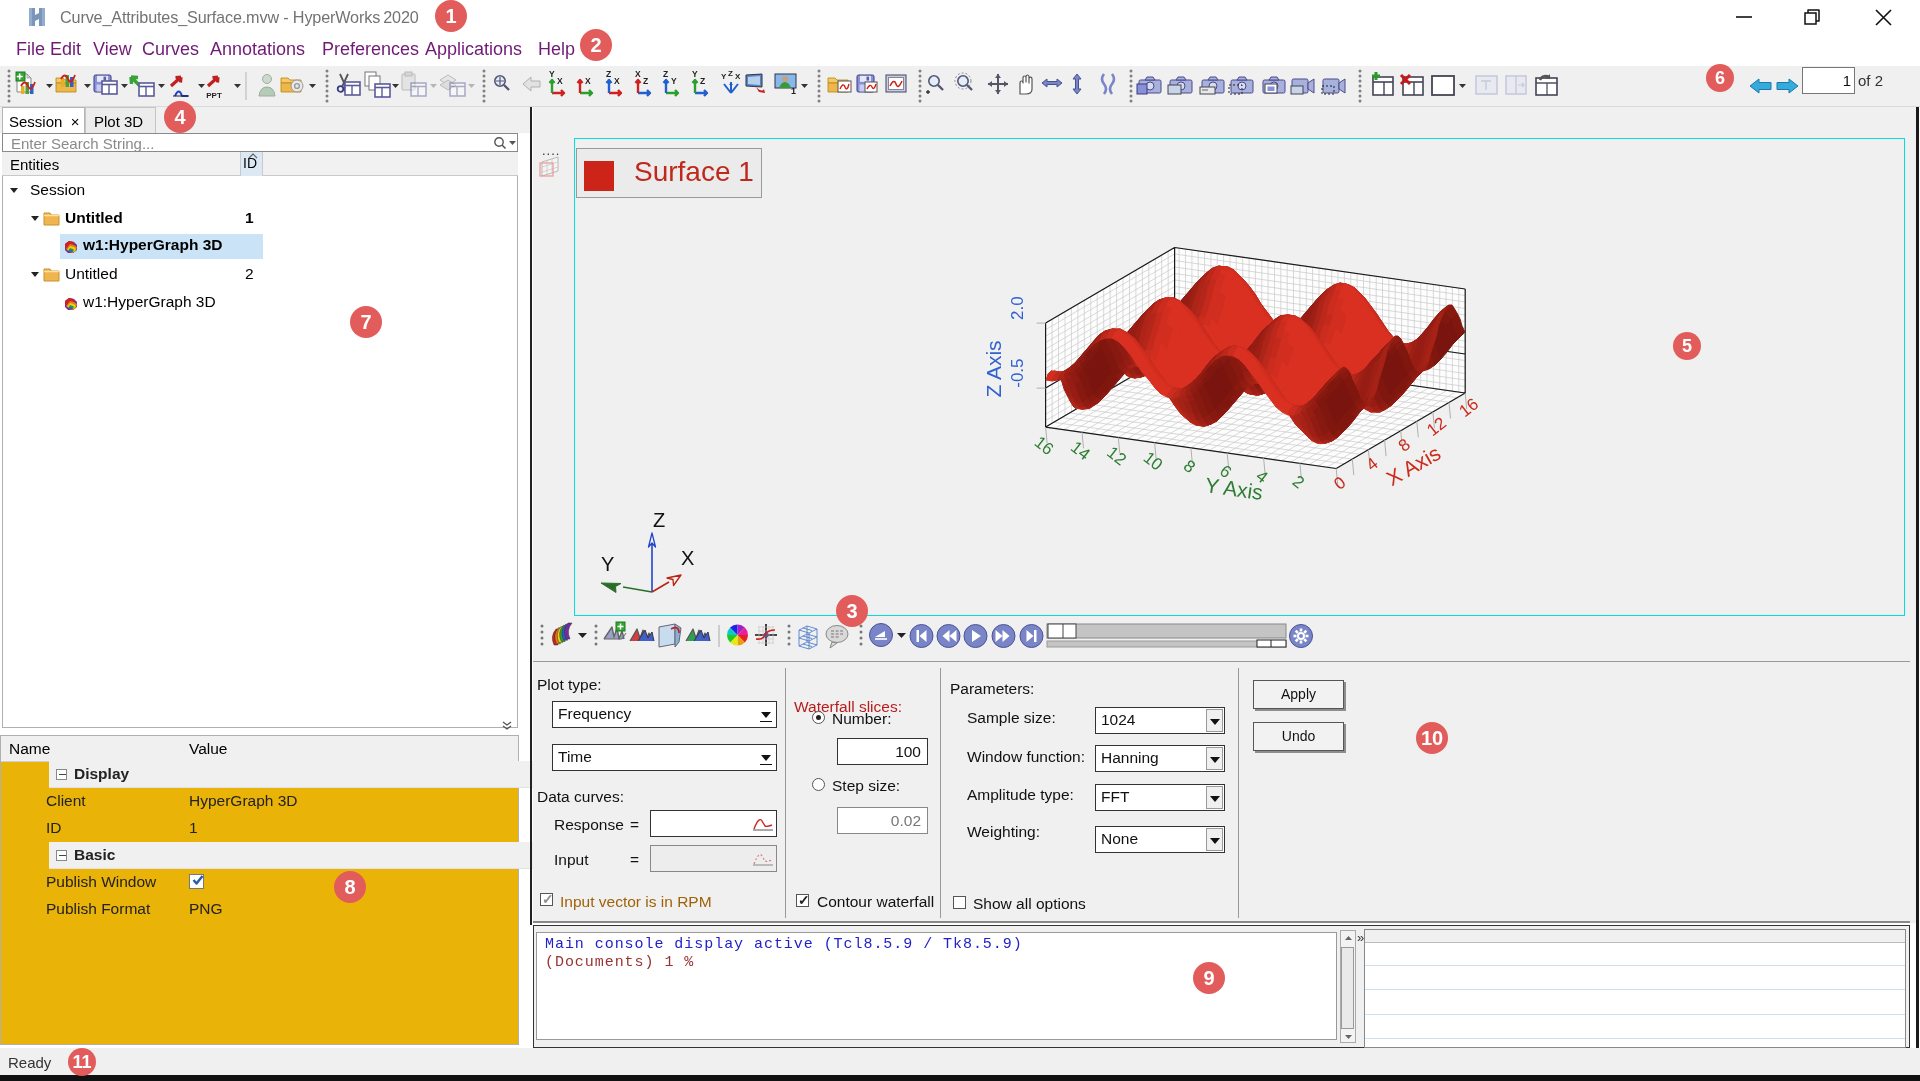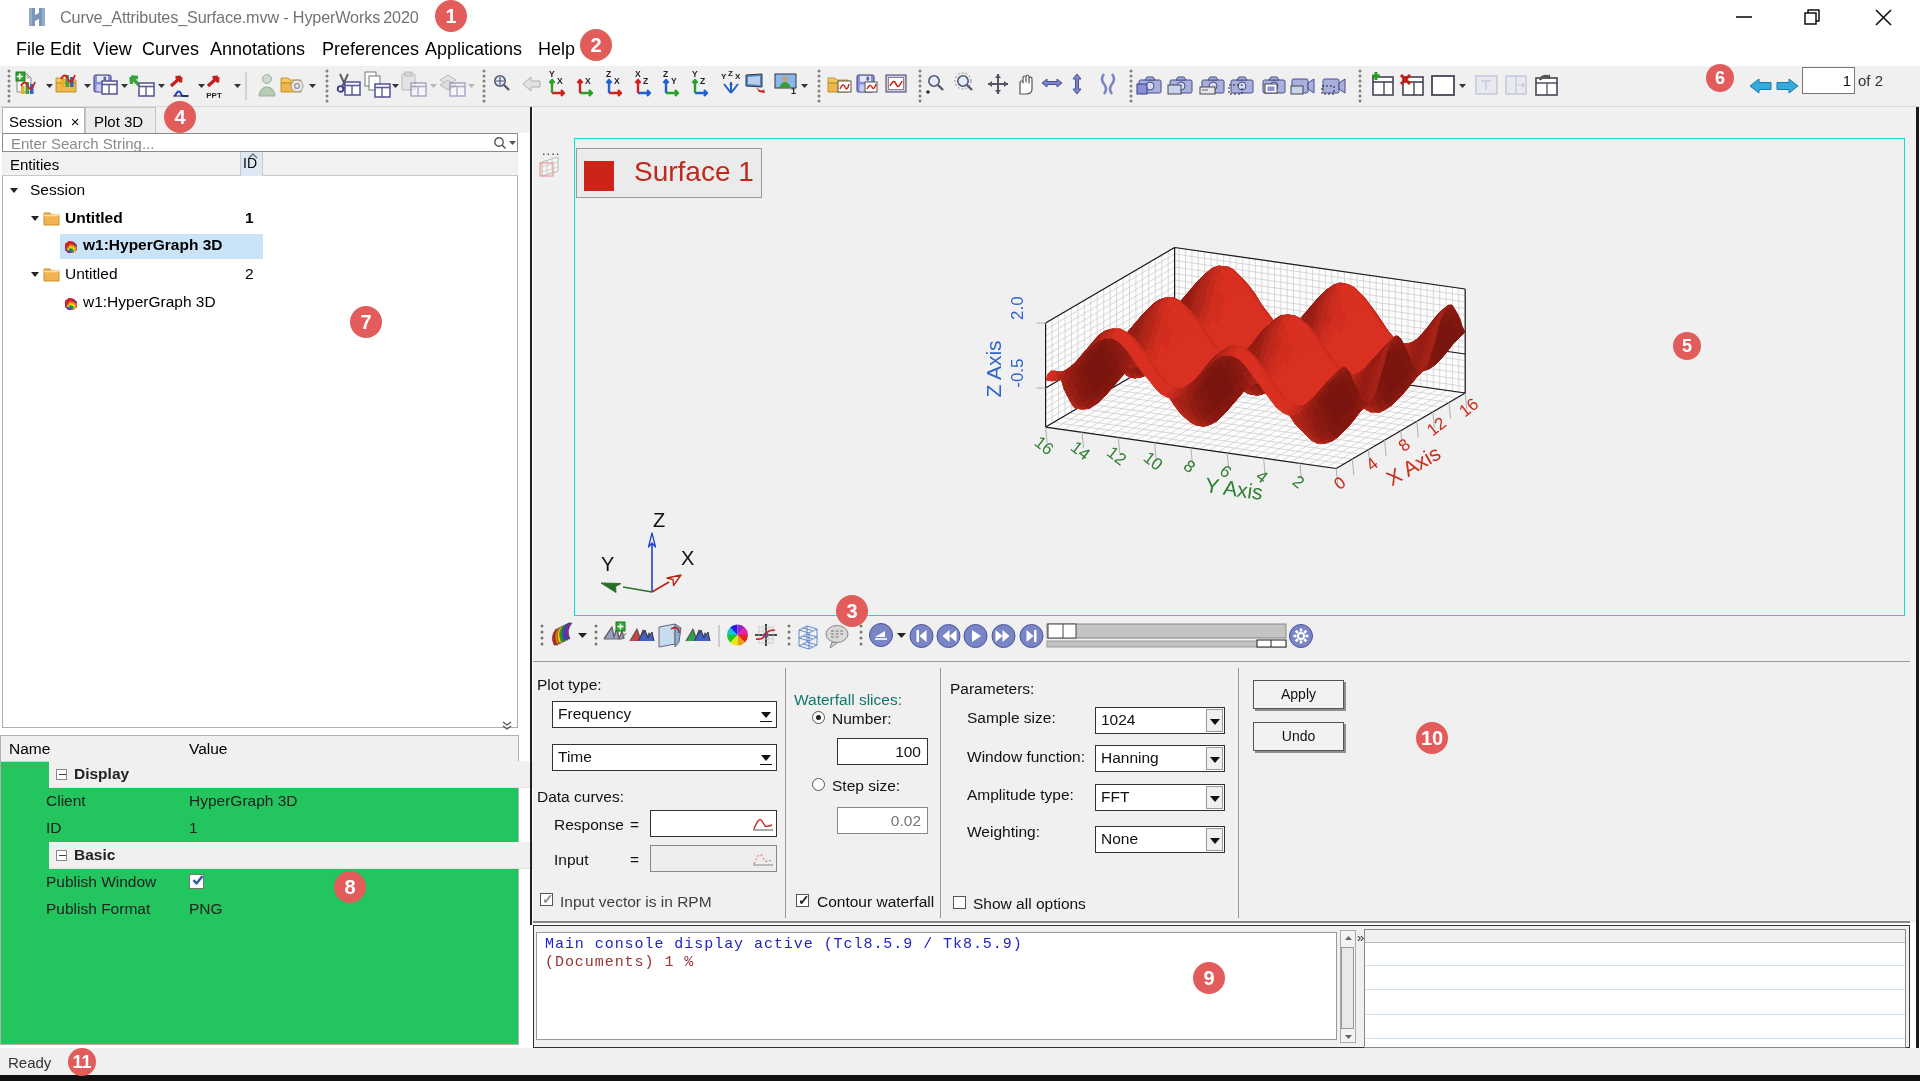--- a/index.html
+++ b/index.html
@@ -3,42 +3,42 @@
 <meta charset="utf-8">
 <style>
 html,body{margin:0;padding:0;background:#fff;}
 *{box-sizing:border-box;}
 #app{position:relative;width:1920px;height:1081px;overflow:hidden;
   font-family:"Liberation Sans",sans-serif;background:#fff;}
 .abs{position:absolute;}
 
 #titlebar{left:0;top:0;width:1920px;height:34px;background:#fff;}
 #title{left:60px;top:8px;font-size:16.2px;letter-spacing:-0.15px;color:#737373;}
-#menubar{left:0;top:34px;width:1920px;height:32px;background:#fff;font-size:18px;color:#000000;padding-left:36px;}
+#menubar{left:0;top:34px;width:1920px;height:32px;background:#fff;font-size:18px;color:#701a75;padding-left:36px;}
 .mi{position:absolute;top:5px;}
 
 #toolbar{left:0;top:66px;width:1920px;height:41px;background:#f0f0f0;border-bottom:1px solid #d9d9d9;}
 #pagefield{left:1802px;top:67px;width:53px;height:27px;background:#fff;border:1px solid #777;
   font-size:15px;color:#111;text-align:right;padding:4px 3px 0 0;}
 #oftext{left:1858px;top:72px;font-size:15px;color:#333;}
 
 #tabstrip{left:0;top:107px;width:531px;height:26px;background:#f0f0f0;}
 .tab{position:absolute;top:0;height:26px;font-size:15px;color:#000;padding-top:5px;}
 #tab1{left:2px;width:83px;background:#fff;border:1px solid #b5b5b5;border-bottom:none;padding-left:6px;}
 #tab2{left:85px;width:71px;background:#ececec;border:1px solid #c5c5c5;border-bottom:none;padding-left:8px;}
 #searchbox{left:2px;top:133px;width:516px;height:19px;background:#fff;border:1px solid #8a8a8a;}
 #searchph{left:11px;top:135px;font-size:15px;color:#8a8a8a;}
 #treewrap{left:2px;top:152px;width:516px;height:576px;background:#fff;border:1px solid #b0b0b0;border-top:none;}
 #enthdr{left:2px;top:152px;width:516px;height:24px;background:#f1f1f1;border-bottom:1px solid #c9c9c9;font-size:15px;color:#000;}
 #idcell{left:240px;top:152px;width:23px;height:24px;background:#dce9f5;border-left:1px solid #c9c9c9;border-right:1px solid #c9c9c9;}
 .trow{position:absolute;font-size:15.5px;color:#000;height:26px;}
 .tsel{background:#cbe3f6;}
 .tri{position:absolute;width:0;height:0;border-left:4px solid transparent;border-right:4px solid transparent;border-top:5px solid #222;}
 
-#propwrap{left:0;top:735px;width:519px;height:310px;background:#22c55e;border:1px solid #b0b0b0;padding-left:6px;}
+#propwrap{left:0;top:735px;width:519px;height:310px;background:#eab308;border:1px solid #b0b0b0;padding-left:6px;}
 #prophdr{left:0;top:0;width:517px;height:26px;background:#f0f0f0;border-bottom:1px solid #d0d0d0;font-size:15.5px;}
 .prow{position:absolute;left:0;width:517px;height:27px;font-size:15.5px;color:#222;}
 .pgrp{background:#f0f0f0;font-weight:bold;border-bottom:1px solid #e2e2e2;margin-left:48px;}
 .minus{position:absolute;left:7px;top:8px;width:11px;height:11px;border:1px solid #888;background:#fff;}
 .minus:after{content:"";position:absolute;left:2px;top:4px;width:7px;height:1px;background:#444;}
 
 #plotbg{left:533px;top:107px;width:1383px;height:816px;background:#f0f0f0;}
 #vline{left:530px;top:107px;width:2px;height:818px;background:#222;}
 #rborder{left:1916px;top:107px;width:3px;height:943px;background:#1a1a1a;}
 #plotwin{left:574px;top:138px;width:1331px;height:478px;border:1px solid #00e0e0;background:#f0f0f0;}
@@ -1950,23 +1950,23 @@
       </div>
 <div class="olbl" style="left:21px;top:188px;color:#111">Input</div>
 <div class="olbl" style="left:97px;top:188px;color:#111">=</div>
 <div class="field" style="left:117px;top:182px;width:127px;height:27px;background:#ededed;border-color:#888">
         <svg style="position:absolute;right:3px;top:3px" width="20" height="18" viewBox="0 0 20 18">
           <path d="M1 15q5-13 8-8t3 5q2 1 7-1" stroke="#d08080" stroke-width="1.2" stroke-dasharray="2 2" fill="none"></path>
           <path d="M0 16h20" stroke="#888"></path>
         </svg>
       </div>
 <span class="chk on gr" style="left:7px;top:230px"></span>
-<div class="olbl" style="left:27px;top:230px;color:#404040">Input vector is in RPM</div>
+<div class="olbl" style="left:27px;top:230px;color:#a16207">Input vector is in RPM</div>
 <div class="vsep" style="left:252px;top:5px;height:250px"></div>
-<div class="olbl" style="left:261px;top:28px;color:#0f766e">Waterfall slices:</div>
+<div class="olbl" style="left:261px;top:35px;color:#b91c1c">Waterfall slices:</div>
 <span class="radio on" style="left:279px;top:48px"></span>
 <div class="olbl" style="left:299px;top:47px;color:#111">Number:</div>
 <div class="field" style="left:304px;top:75px;width:91px;height:27px">
         <span style="position:absolute;right:6px;top:4px">100</span>
       </div>
 <span class="radio" style="left:279px;top:115px"></span>
 <div class="olbl" style="left:299px;top:114px;color:#111">Step size:</div>
 <div class="field" style="left:304px;top:144px;width:91px;height:27px;border-color:#888">
         <span style="position:absolute;right:6px;top:4px;color:#777">0.02</span>
       </div>

